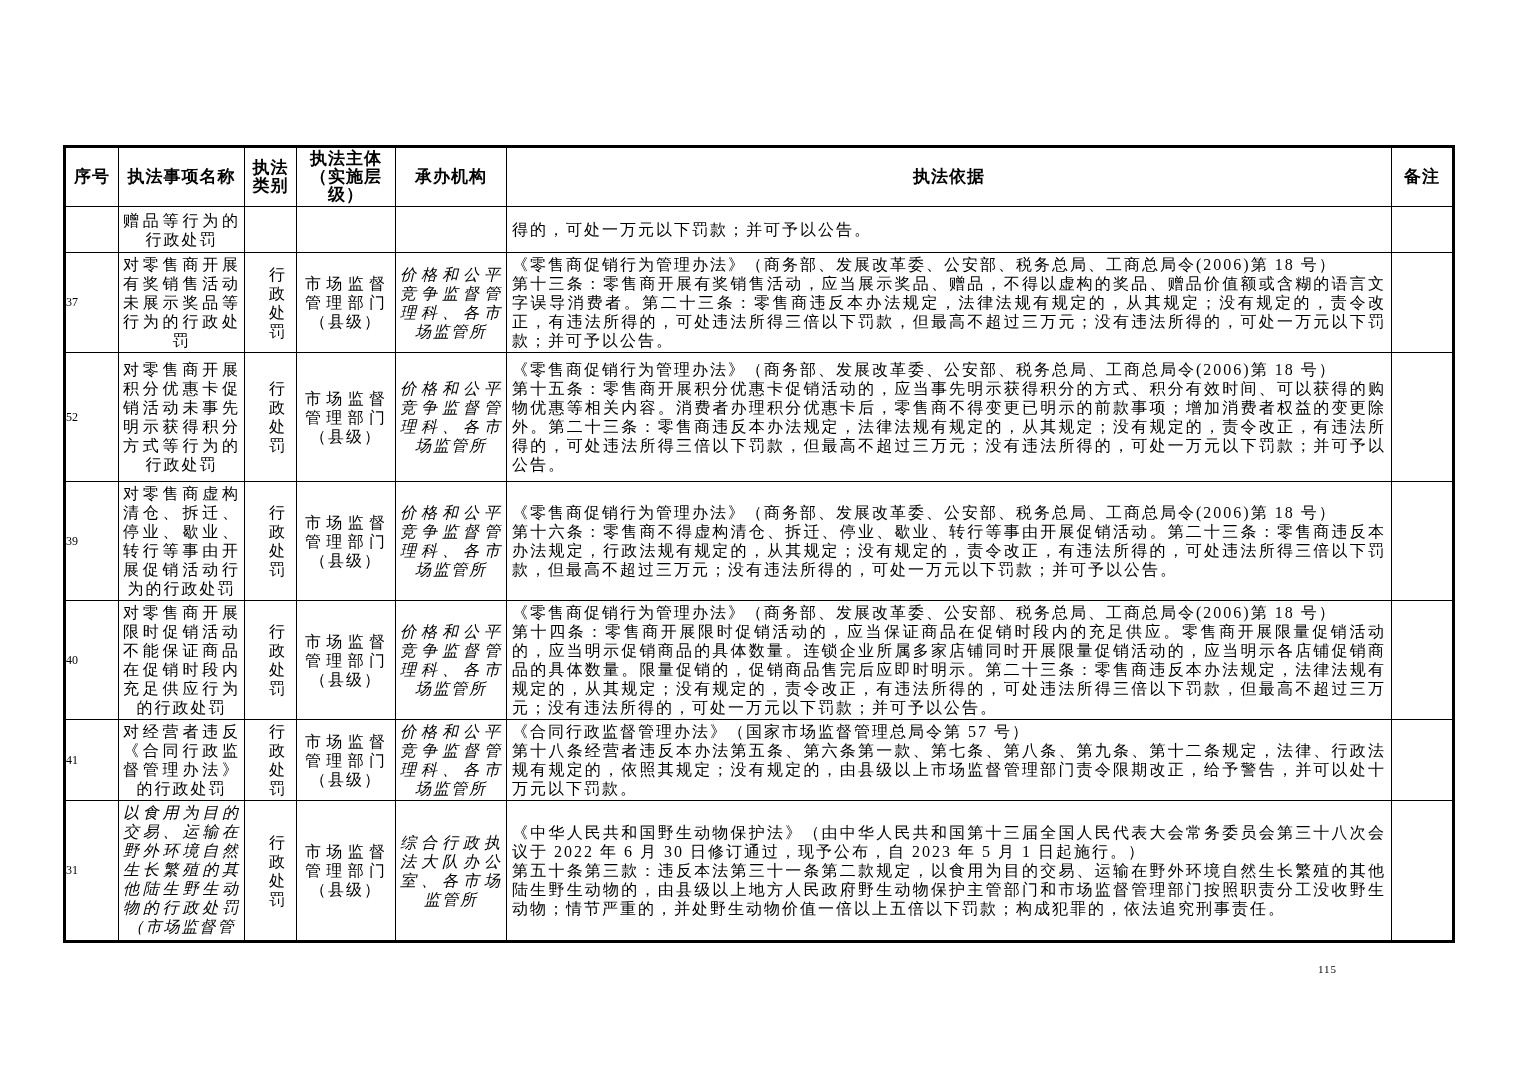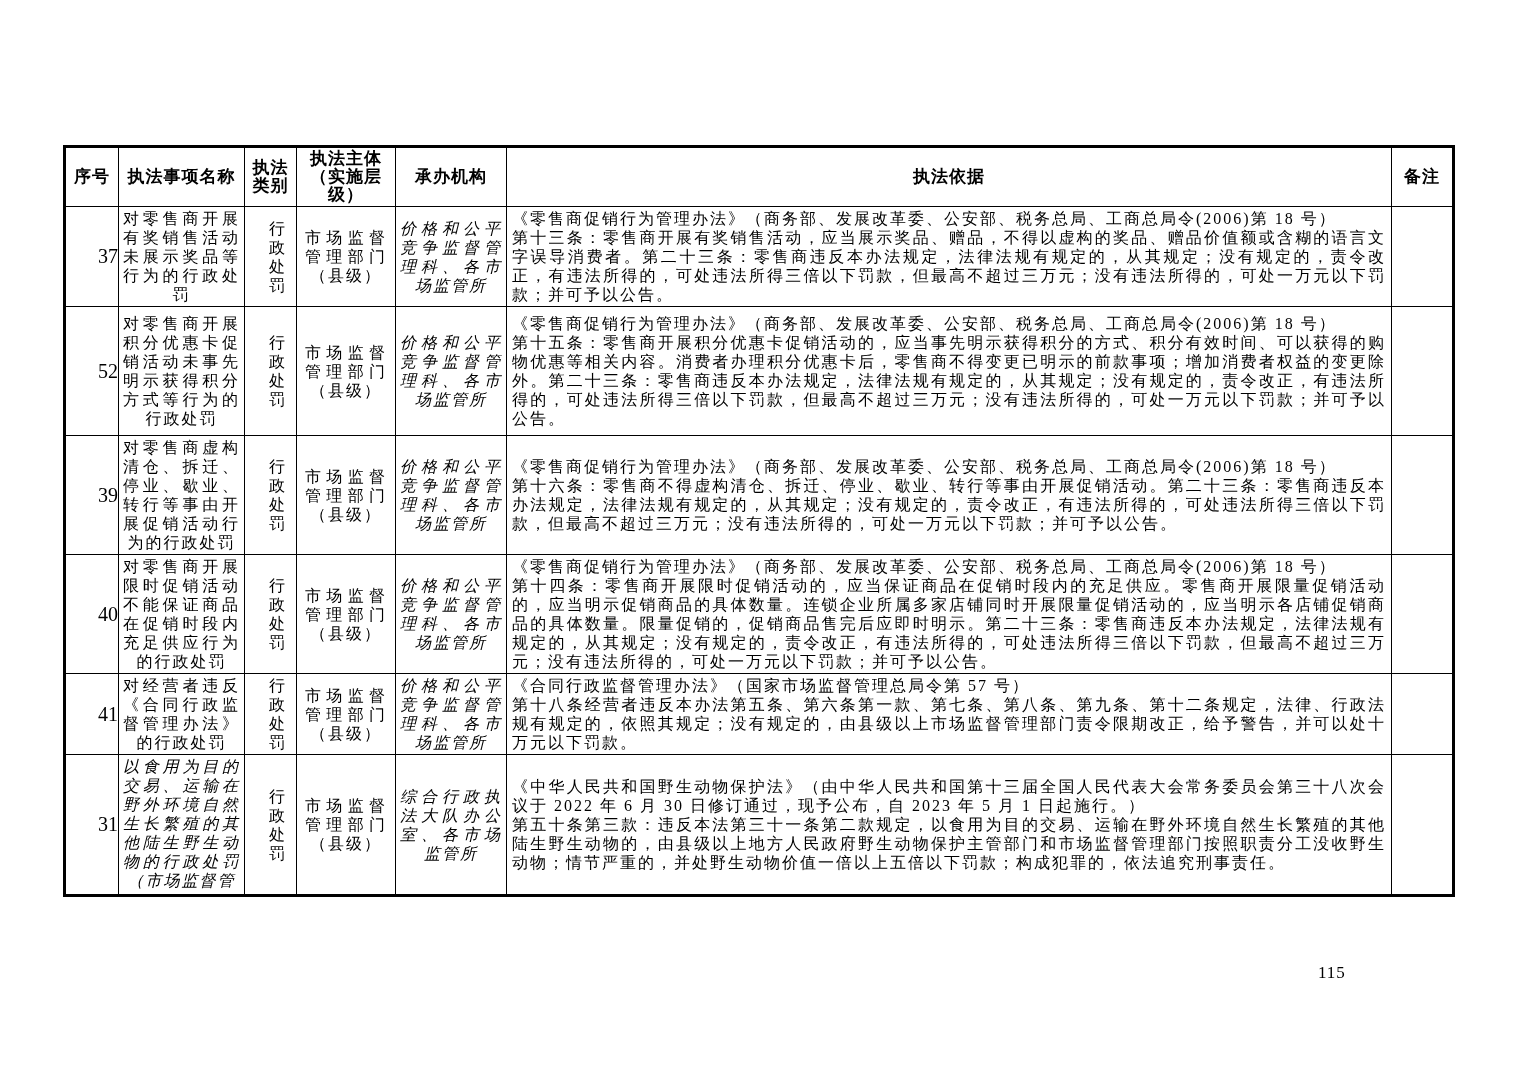--- a/index.html
+++ b/index.html
@@ -27,22 +27,22 @@
   .enf th{
     font-weight:bold;
     font-size:17px;
     letter-spacing:1px;
     line-height:18px;
     text-align:center;
     word-break:break-all;
     padding:2px 6px;
   }
   td.num-cell{
-    text-align:right;
-    font-size:20px;
+    text-align:left;
+    font-size:12px;
   }
   td.name-cell,td.cat-cell,td.subj-cell,td.agency-cell{
     font-size:16px;
     letter-spacing:2px;
     line-height:19px;
     text-align:justify;
     text-align-last:center;
     word-break:break-all;
   }
   td.name-cell{padding:2px 4px;}
@@ -57,21 +57,21 @@
     word-break:break-all;
     padding:1px 5px;
     vertical-align:middle;
   }
   td.note-cell{font-size:16px;}
   td.clip-top{vertical-align:top;}
   .clip{height:135px;overflow:hidden;font-style:italic;}
   .pageno{
     position:absolute;
     left:1318px;top:963px;
-    font-size:17px;
+    font-size:11px;
     letter-spacing:1px;
   }
 </style>
 </head>
 <body>
 
 <div class="page">
 
   <table class="enf">
     <colgroup>
@@ -88,20 +88,32 @@
         <tr style="height:57px;">
       <th>序号</th>
       <th>执法事项名称</th>
       <th>执法类别</th>
       <th>执法主体（实施层级）</th>
       <th>承办机构</th>
       <th>执法依据</th>
       <th>备注</th>
     </tr>
 
+    <tr style="height:46px;">
+      <td class="num-cell"></td>
+      <td class="name-cell">赠品等行为的行政处罚</td>
+      <td class="cat-cell"></td>
+      <td class="subj-cell"></td>
+      <td class="agency-cell"></td>
+      <td class="basis-cell">
+        <div></div>
+        <div>得的，可处一万元以下罚款；并可予以公告。</div>
+      </td>
+      <td class="note-cell"></td>
+    </tr>
 
     <tr style="height:100px;">
       <td class="num-cell">37</td>
       <td class="name-cell">对零售商开展有奖销售活动未展示奖品等行为的行政处罚</td>
       <td class="cat-cell">行政处罚</td>
       <td class="subj-cell">市场监督管理部门（县级）</td>
       <td class="agency-cell">价格和公平竞争监督管理科、各市场监管所</td>
       <td class="basis-cell">
         <div>《零售商促销行为管理办法》（商务部、发展改革委、公安部、税务总局、工商总局令(2006)第 18 号）</div>
         <div>第十三条：零售商开展有奖销售活动，应当展示奖品、赠品，不得以虚构的奖品、赠品价值额或含糊的语言文字误导消费者。第二十三条：零售商违反本办法规定，法律法规有规定的，从其规定；没有规定的，责令改正，有违法所得的，可处违法所得三倍以下罚款，但最高不超过三万元；没有违法所得的，可处一万元以下罚款；并可予以公告。</div>
@@ -123,21 +135,21 @@
     </tr>
 
     <tr style="height:116px;">
       <td class="num-cell">39</td>
       <td class="name-cell">对零售商虚构清仓、拆迁、停业、歇业、转行等事由开展促销活动行为的行政处罚</td>
       <td class="cat-cell">行政处罚</td>
       <td class="subj-cell">市场监督管理部门（县级）</td>
       <td class="agency-cell">价格和公平竞争监督管理科、各市场监管所</td>
       <td class="basis-cell">
         <div>《零售商促销行为管理办法》（商务部、发展改革委、公安部、税务总局、工商总局令(2006)第 18 号）</div>
-        <div>第十六条：零售商不得虚构清仓、拆迁、停业、歇业、转行等事由开展促销活动。第二十三条：零售商违反本办法规定，法律法规有规定的，从其规定；没有规定的，责令改正，有违法所得的，可处违法所得三倍以下罚款，但最高不超过三万元；没有违法所得的，可处一万元以下罚款；并可予以公告。</div>
+        <div>第十六条：零售商不得虚构清仓、拆迁、停业、歇业、转行等事由开展促销活动。第二十三条：零售商违反本办法规定，行政法规有规定的，从其规定；没有规定的，责令改正，有违法所得的，可处违法所得三倍以下罚款，但最高不超过三万元；没有违法所得的，可处一万元以下罚款；并可予以公告。</div>
       </td>
       <td class="note-cell"></td>
     </tr>
 
     <tr style="height:119px;">
       <td class="num-cell">40</td>
       <td class="name-cell">对零售商开展限时促销活动不能保证商品在促销时段内充足供应行为的行政处罚</td>
       <td class="cat-cell">行政处罚</td>
       <td class="subj-cell">市场监督管理部门（县级）</td>
       <td class="agency-cell">价格和公平竞争监督管理科、各市场监管所</td>

